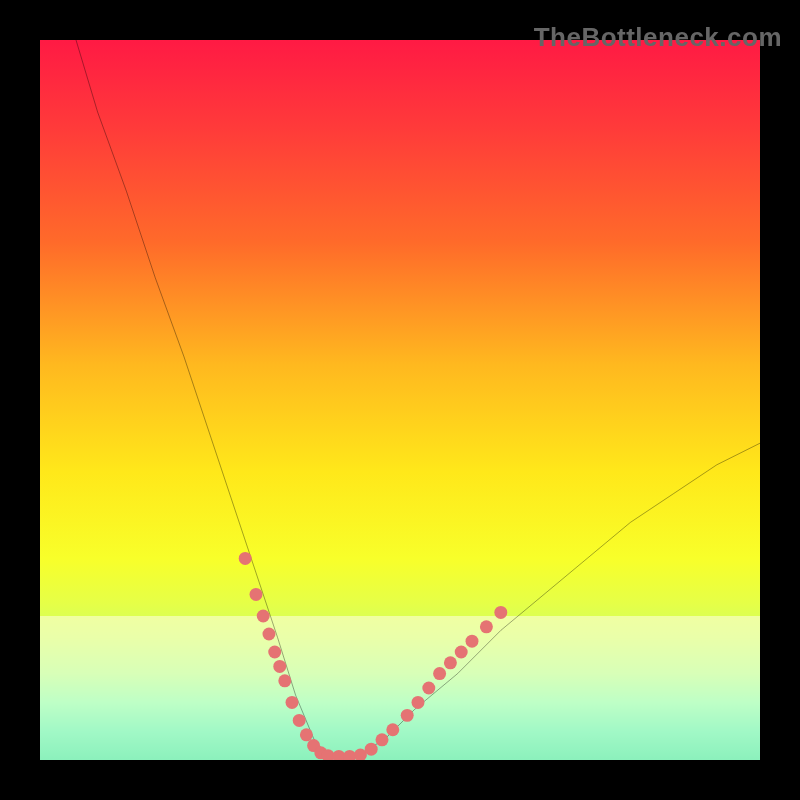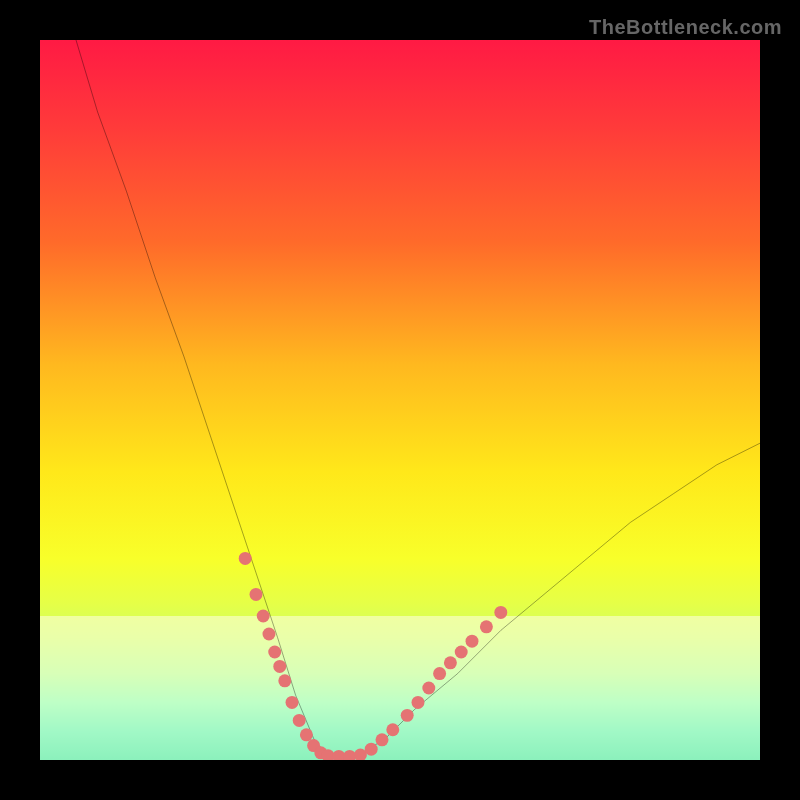--- a/index.html
+++ b/index.html
@@ -12,24 +12,24 @@
     overflow: hidden;
   }
   .frame {
     position: relative;
     width: 800px;
     height: 800px;
     background: #000;
   }
   .watermark {
     position: absolute;
-    top: 16px;
+    top: 22px;
     right: 18px;
     color: #666;
-    font-size: 20px;
+    font-size: 26px;
     font-weight: 600;
     letter-spacing: 0.5px;
     z-index: 5;
   }
   .plot {
     position: absolute;
     left: 40px;
     top: 40px;
     width: 720px;
     height: 720px;

